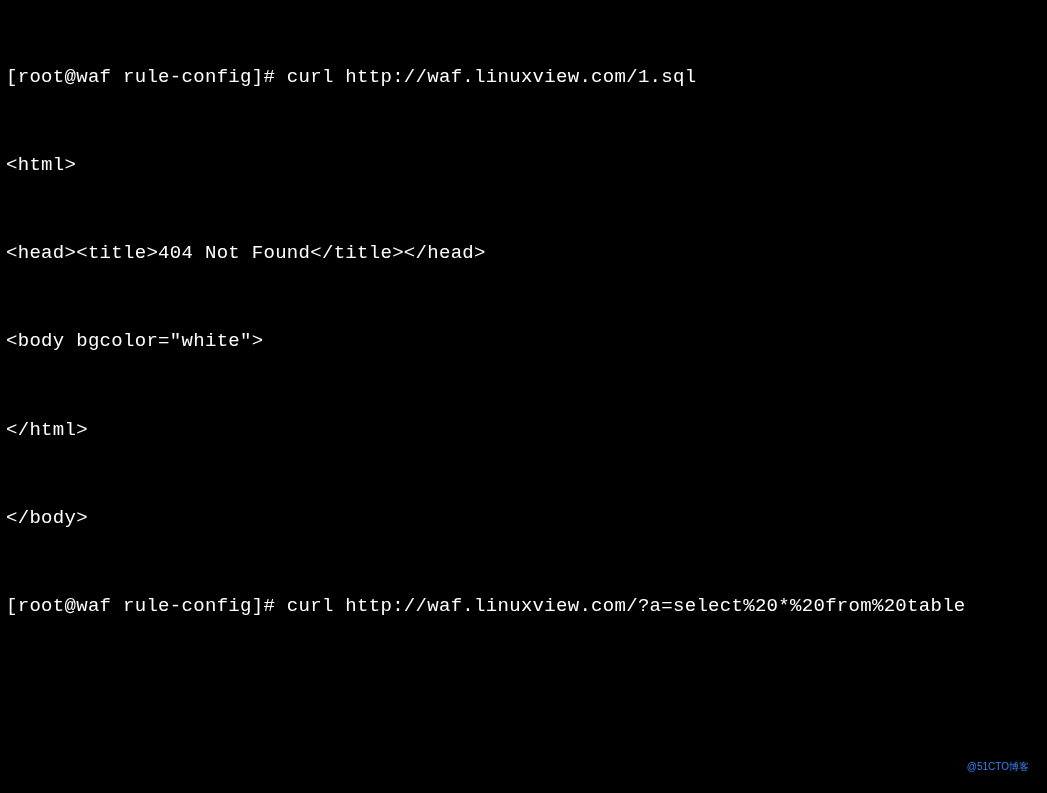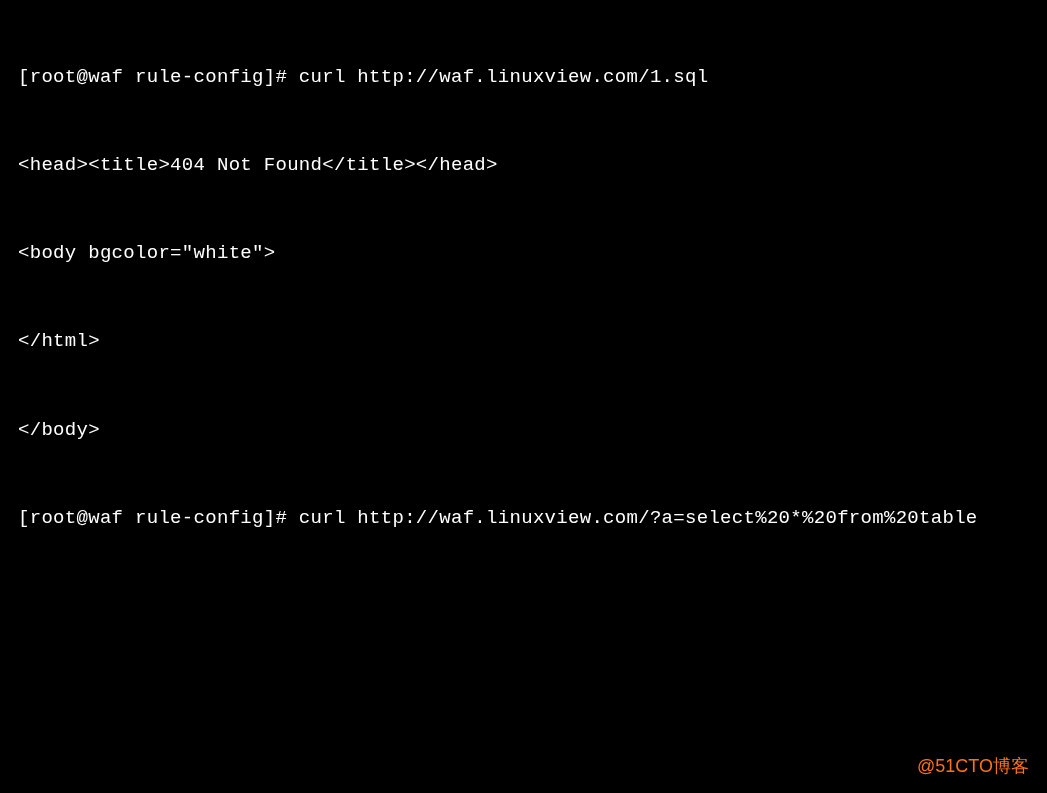--- a/index.html
+++ b/index.html
@@ -19,37 +19,37 @@
       position: relative;
       overflow: hidden;
       letter-spacing: 0.3px;
     }
     .terminal {
       white-space: pre-wrap;
       word-break: break-all;
     }
     .line {
       display: block;
-      margin-left: 12px;
     }
     .watermark {
       position: absolute;
       right: 18px;
       bottom: 12px;
-      color: #f97316;
-      font-size: 18px;
+      color: #3b82f6;
+      font-size: 10px;
       font-family: Arial, sans-serif;
       letter-spacing: 0;
     }
   </style>
 </head>
 <body>
 
 <div class="terminal">
   <span class="line">[root@waf rule-config]# curl http://waf.linuxview.com/1.sql</span>
+  <span class="line">&lt;html&gt;</span>
   <span class="line">&lt;head&gt;&lt;title&gt;404 Not Found&lt;/title&gt;&lt;/head&gt;</span>
   <span class="line">&lt;body bgcolor="white"&gt;</span>
   <span class="line">&lt;/html&gt;</span>
   <span class="line">&lt;/body&gt;</span>
   <span class="line">[root@waf rule-config]# curl http://waf.linuxview.com/?a=select%20*%20from%20table</span>
   
   
   
   
   

